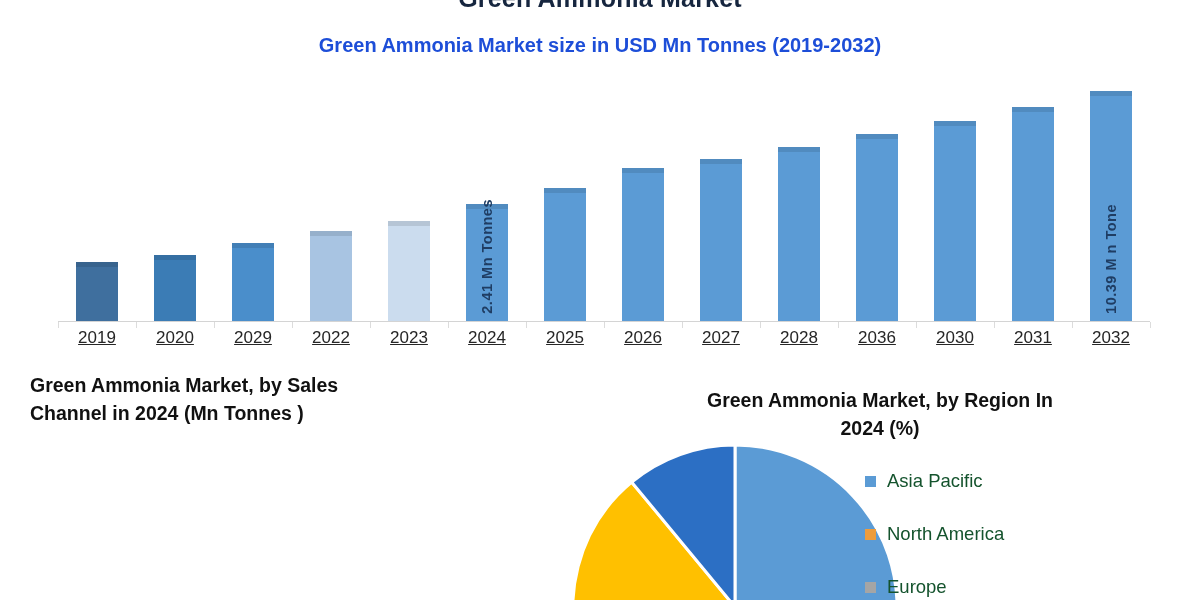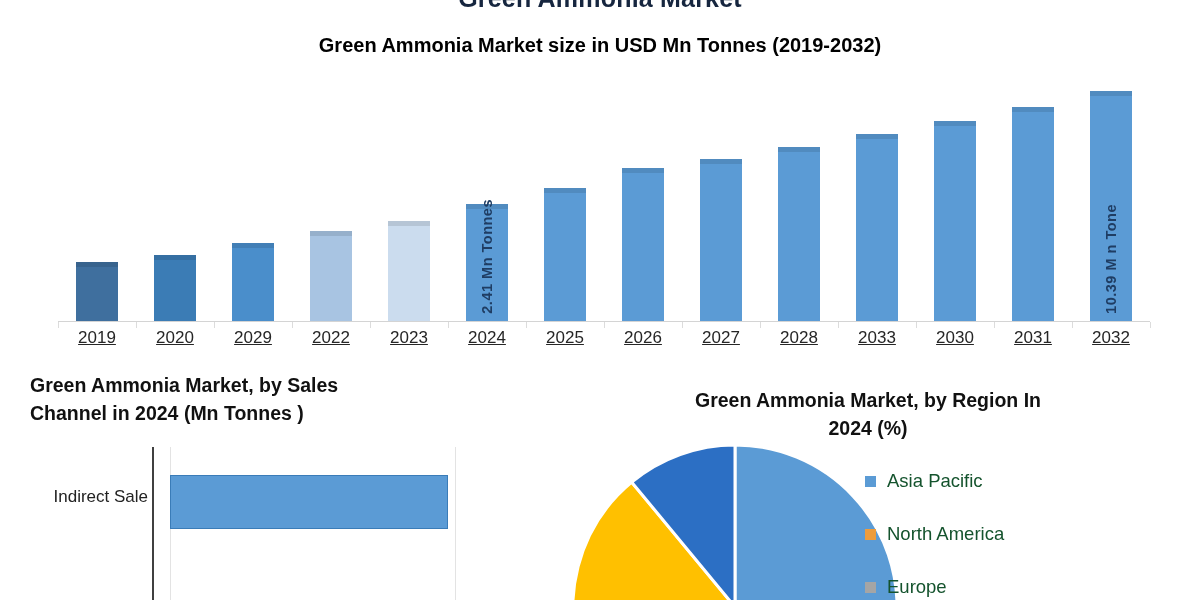--- a/index.html
+++ b/index.html
@@ -18,21 +18,21 @@
     text-align:center;
     font-size:25px;font-weight:bold;color:#16263f;
     letter-spacing:.2px;
     white-space:nowrap;
   }
 
   
   .bar-panel{position:absolute;left:0;top:22px;width:1200px;height:320px;}
   .bar-subtitle{
     position:absolute;left:0;top:12px;width:1200px;text-align:center;
-    font-size:20px;font-weight:bold;color:#000000;white-space:nowrap;
+    font-size:20px;font-weight:bold;color:#1d4ed8;white-space:nowrap;
   }
   .axis-line{
     position:absolute;left:58px;top:299px;width:1092px;height:1px;background:#d4d4d4;
   }
   .tick{position:absolute;top:300px;width:1px;height:6px;background:#dcdcdc;}
   .bars{
     position:absolute;left:58px;top:40px;width:1092px;height:260px;
     display:flex;align-items:flex-end;justify-content:space-between;
   }
   .bar-cell{
@@ -74,21 +74,21 @@
     font-size:17px;color:#222;
   }
   .sc-bar{
     position:absolute;left:170px;top:28px;height:52px;
     background:#5b9bd5;border:1px solid #3a7cb8;
   }
 
   
   .pie-panel{position:absolute;left:560px;top:380px;width:640px;height:220px;}
   .pie-title{
-    position:absolute;left:28px;top:6px;width:560px;text-align:center;
+    position:absolute;left:40px;top:6px;width:560px;text-align:center;
     font-size:19.5px;font-weight:bold;color:#111;line-height:1.45;
   }
   .pie-wrap{position:absolute;left:10px;top:62px;width:330px;height:170px;overflow:hidden;}
   .pie-svg{position:absolute;left:0;top:0;}
   .legend{position:absolute;left:305px;top:90px;width:330px;}
   .legend-row{display:flex;align-items:center;margin-bottom:31px;}
   .legend-swatch{width:11px;height:11px;margin-right:11px;flex:0 0 auto;}
   .legend-text{font-size:18.5px;color:#14532d;white-space:nowrap;}
 </style>
 </head>
@@ -201,38 +201,31 @@
         <div class="xlabel">2019</div>
         <div class="xlabel">2020</div>
         <div class="xlabel">2029</div>
         <div class="xlabel">2022</div>
         <div class="xlabel">2023</div>
         <div class="xlabel">2024</div>
         <div class="xlabel">2025</div>
         <div class="xlabel">2026</div>
         <div class="xlabel">2027</div>
         <div class="xlabel">2028</div>
-        <div class="xlabel">2033</div>
+        <div class="xlabel">2036</div>
         <div class="xlabel">2030</div>
         <div class="xlabel">2031</div>
         <div class="xlabel">2032</div>
       </div>
   </div>
 
   <div class="sc-panel">
     <div class="sc-title">
       <span>Green Ammonia Market, by Sales</span><br>
       <span>Channel in 2024 (Mn Tonnes )</span>
-    </div>
-    <div class="sc-plot">
-      <div class="sc-gridline" style="left:170px;"></div>
-      <div class="sc-gridline" style="left:455px;"></div>
-      <div class="sc-yaxis"></div>
-      <div class="sc-cat-label">Indirect Sale</div>
-      <div class="sc-bar" id="scbar" style="width: 276px; background: rgb(91, 155, 213);"></div>
     </div>
   </div>
 
   <div class="pie-panel">
     <div class="pie-title">
       <span>Green Ammonia Market, by Region In</span><br>
       <span>2024 (%)</span>
     </div>
     <div class="pie-wrap">
       <svg class="pie-svg" id="pie" width="330" height="330" viewBox="0 0 330 330">

